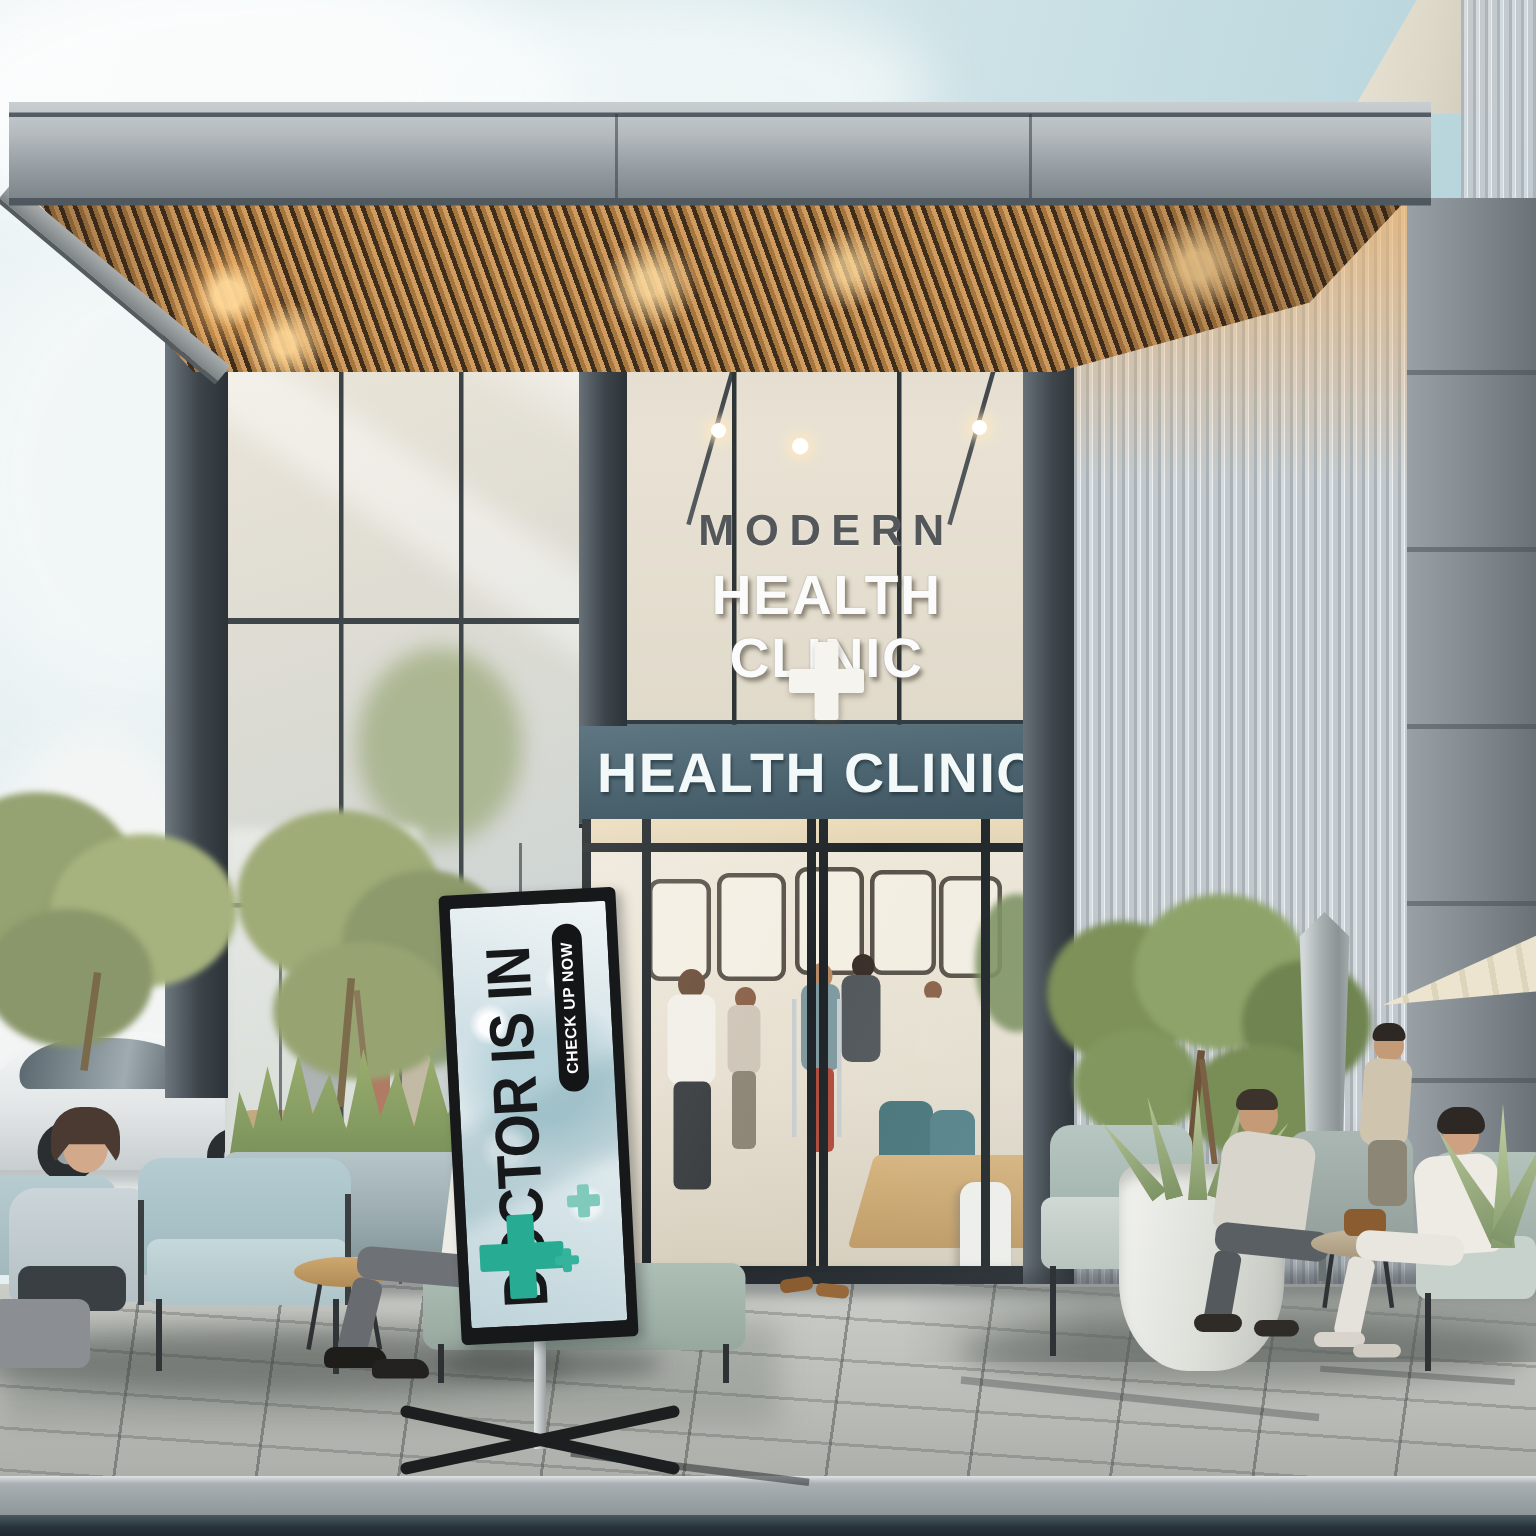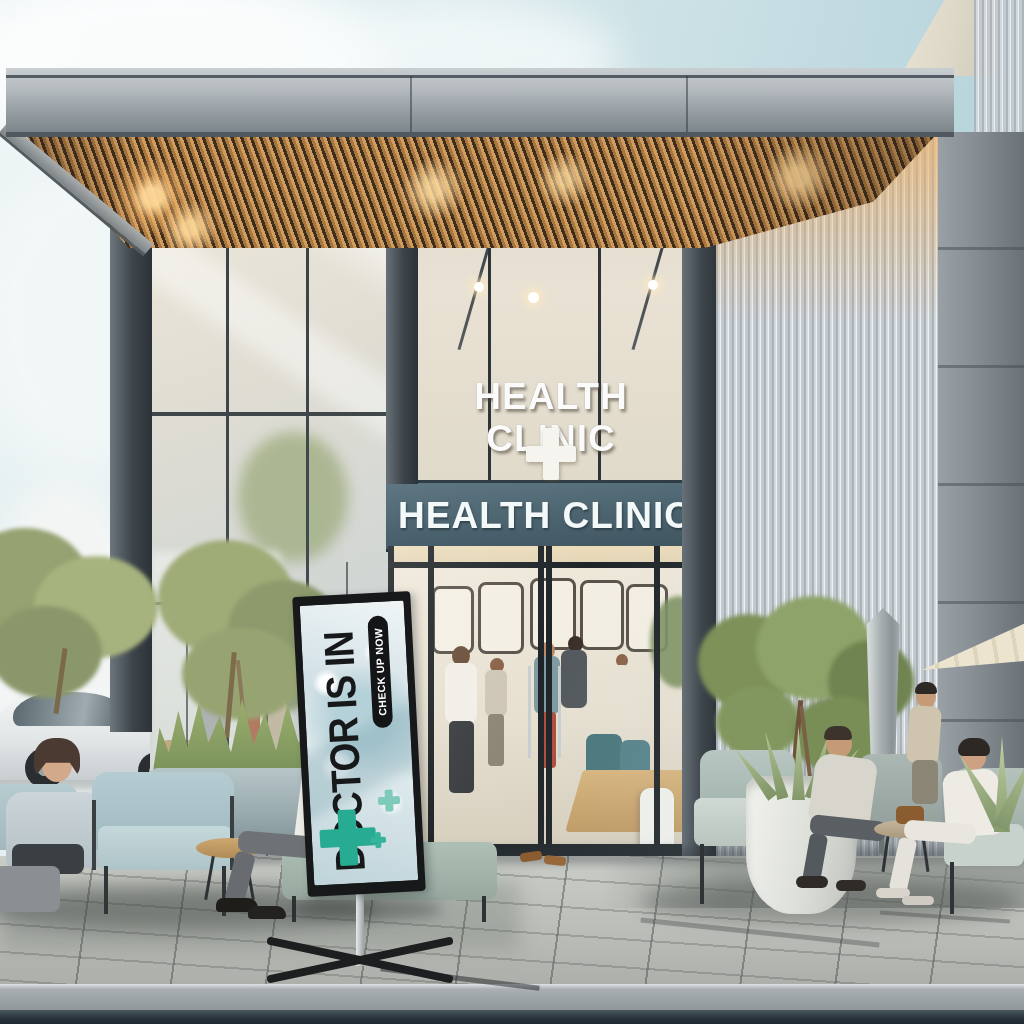--- a/index.html
+++ b/index.html
@@ -127,20 +127,21 @@
     <div class="abs" style="left:0;top:90px;width:100%;height:6px;background:#5c6a6e;opacity:.4;"></div>
 
     <div class="part" style="left:58px;top:100px;width:3px;height:120px;background:linear-gradient(#3c4246,#565c60);transform:rotate(16deg);"></div>
     <div class="blob" style="left:46px;top:98px;width:12px;height:12px;background:#fff;box-shadow:0 0 10px 4px #ffe9c0;"></div>
     <div class="blob" style="left:58px;top:150px;width:10px;height:10px;background:#fff;box-shadow:0 0 9px 3px #ffe9c0;"></div>
     <div class="part" style="left:232px;top:100px;width:3px;height:120px;background:linear-gradient(#3c4246,#565c60);transform:rotate(16deg);"></div>
     <div class="blob" style="left:220px;top:96px;width:12px;height:12px;background:#fff;box-shadow:0 0 10px 4px #ffe9c0;"></div>
     <div class="blob" style="left:232px;top:148px;width:10px;height:10px;background:#fff;box-shadow:0 0 9px 3px #ffe9c0;"></div>
     <div class="blob" style="left:112px;top:160px;width:11px;height:11px;background:#fff;box-shadow:0 0 9px 3px #ffe9c0;"></div>
 
+    <div class="sign-modern" style="top:206px;z-index:3;">MODERN</div>
     <div class="sign-health" style="top:244px;z-index:3;">HEALTH CLINIC</div>
     <div class="xcross" style="--c:#f6f4ee;left:110px;top:296px;width:50px;height:52px;z-index:3;filter:drop-shadow(1px 2px 2px rgba(90,80,65,.45));"></div>
 
     <div class="mull" style="left:72px;top:0;width:3px;height:100%;"></div>
     <div class="mull" style="left:182px;top:0;width:3px;height:100%;"></div>
   </div>
 
   <div class="abs" style="left:386px;top:480px;width:318px;height:66px;
        background:linear-gradient(175deg,#5e7783 0%,#4b636f 55%,#3e545f 100%);
        border-top:3px solid #2f3d44;border-bottom:3px solid #27333a;">

